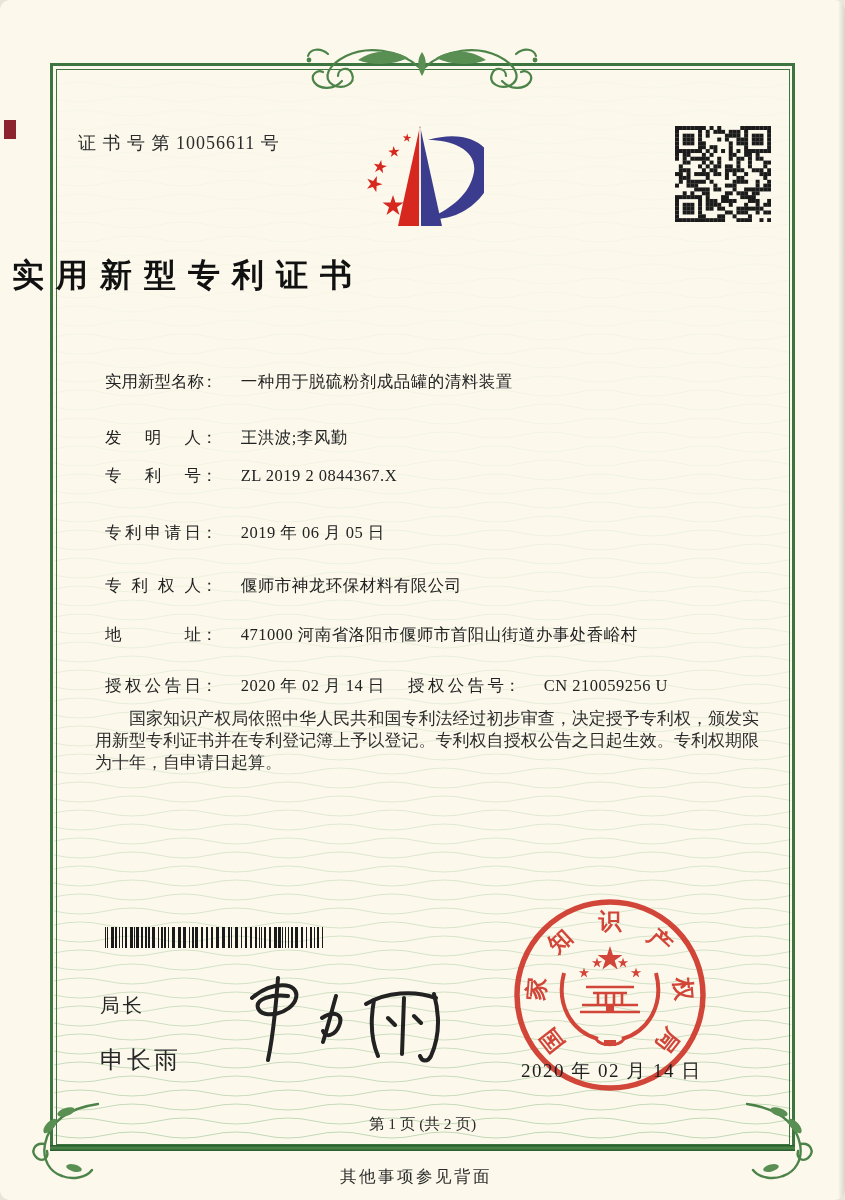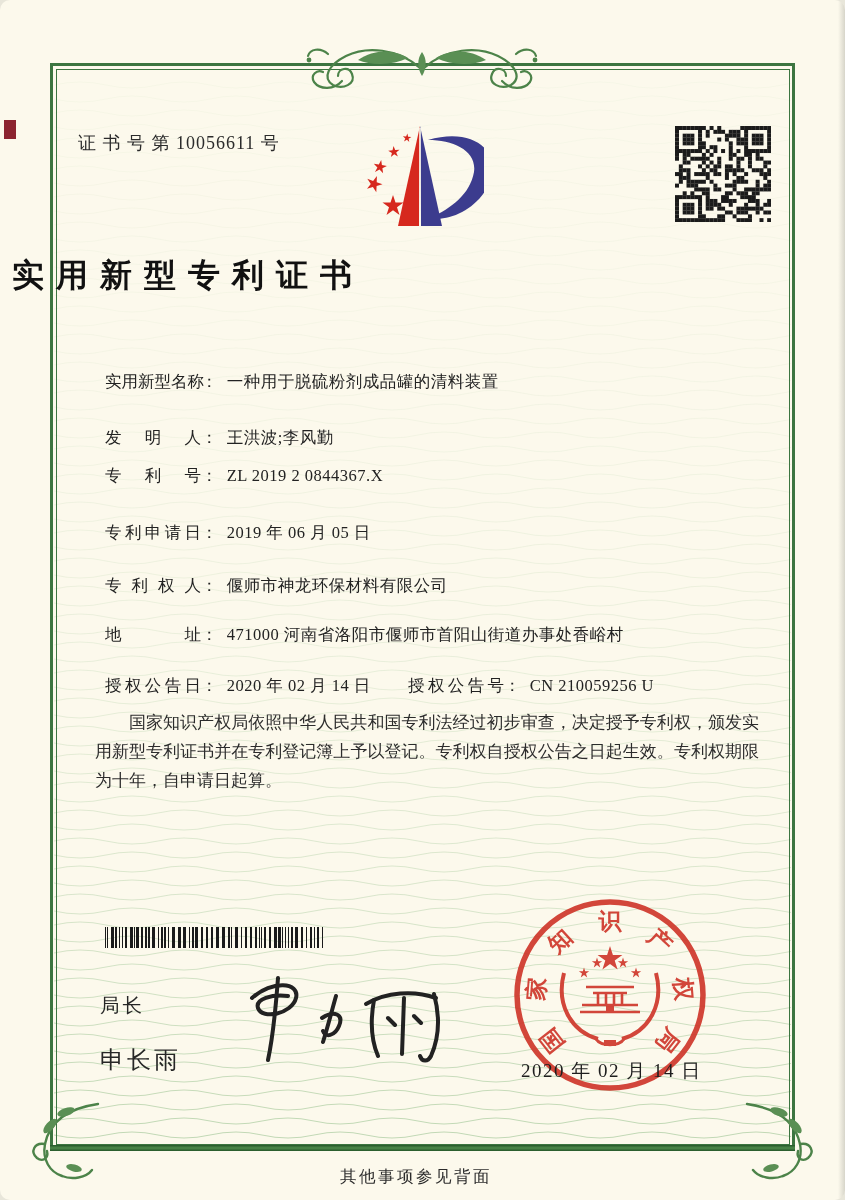--- a/index.html
+++ b/index.html
@@ -28,27 +28,27 @@
     color:#2b2b2b;z-index:5}
   .logo{position:absolute;left:350px;top:122px;width:134px;height:110px;z-index:5}
   .qr{position:absolute;left:675px;top:126px;width:96px;height:96px;z-index:5}
 
   .title{position:absolute;left:0;top:254px;width:100%;text-align:left;margin:0;
     font-size:32px;font-weight:bold;letter-spacing:12px;text-indent:12px;color:#111;z-index:5}
 
   .frow{position:absolute;left:95px;white-space:nowrap;font-size:16.5px;color:#222;z-index:5}
   .flabel{display:inline-block;width:96px;text-align:justify;text-align-last:justify;margin-left:10px;}
   .colon{display:inline-block}
-  .fvalue{margin-left:5px;letter-spacing:.5px}
+  .fvalue{margin-left:19px;letter-spacing:.5px}
   .f0{top:371px}.f1{top:427px}.f2{top:465px}.f3{top:522px}
   .f4{top:575px}.f5{top:624px}.f6{top:675px}
   .f6b{left:398px;top:675px}
 
   .paras{position:absolute;left:95px;top:708px;width:664px;z-index:5}
-  .paras p{margin:0;font-size:17px;line-height:29px;text-align:justify;
+  .paras p{margin:0;font-size:17px;line-height:22px;text-align:justify;
     text-indent:2em;color:#2c2c2c}
 
   .barcode{position:absolute;left:105px;top:927px;width:218px;height:21px;z-index:5}
 
   .signer-title{position:absolute;left:100px;top:992px;font-size:19.5px;letter-spacing:3px;z-index:5}
   .signer-name{position:absolute;left:100px;top:1044px;font-size:24px;letter-spacing:3px;z-index:5}
   .signature{position:absolute;left:238px;top:970px;width:212px;height:96px;z-index:6}
 
   .seal{position:absolute;left:508px;top:893px;width:204px;height:204px;z-index:5;opacity:.92}
   .seal-date{position:absolute;left:521px;top:1058px;font-size:19px;letter-spacing:1.5px;
@@ -667,17 +667,18 @@
       <path d="M-30,17 L30,17"></path>
       <rect x="-4" y="10" width="8" height="7" fill="#cf372b" stroke="none"></rect>
       <path d="M-12,44 C-40,36 -54,8 -46,-22" stroke-width="4"></path>
       <path d="M12,44 C40,36 54,8 46,-22" stroke-width="4"></path>
       <path d="M-14,44 A15,9 0 0 0 14,44" stroke-width="3"></path>
       <rect x="-6" y="45" width="12" height="6" fill="#cf372b" stroke="none"></rect>
     </g>
   </svg>
   <div class="seal-date">2020 年 02 月 14 日</div>
 
+  <div class="page-info">第 1 页 (共 2 页)</div>
   <div class="back-note">其他事项参见背面</div>
 
   <div class="edge-mark"></div>
   <div class="scan-edge-r"></div>
 </div>
 
 </body></html>

